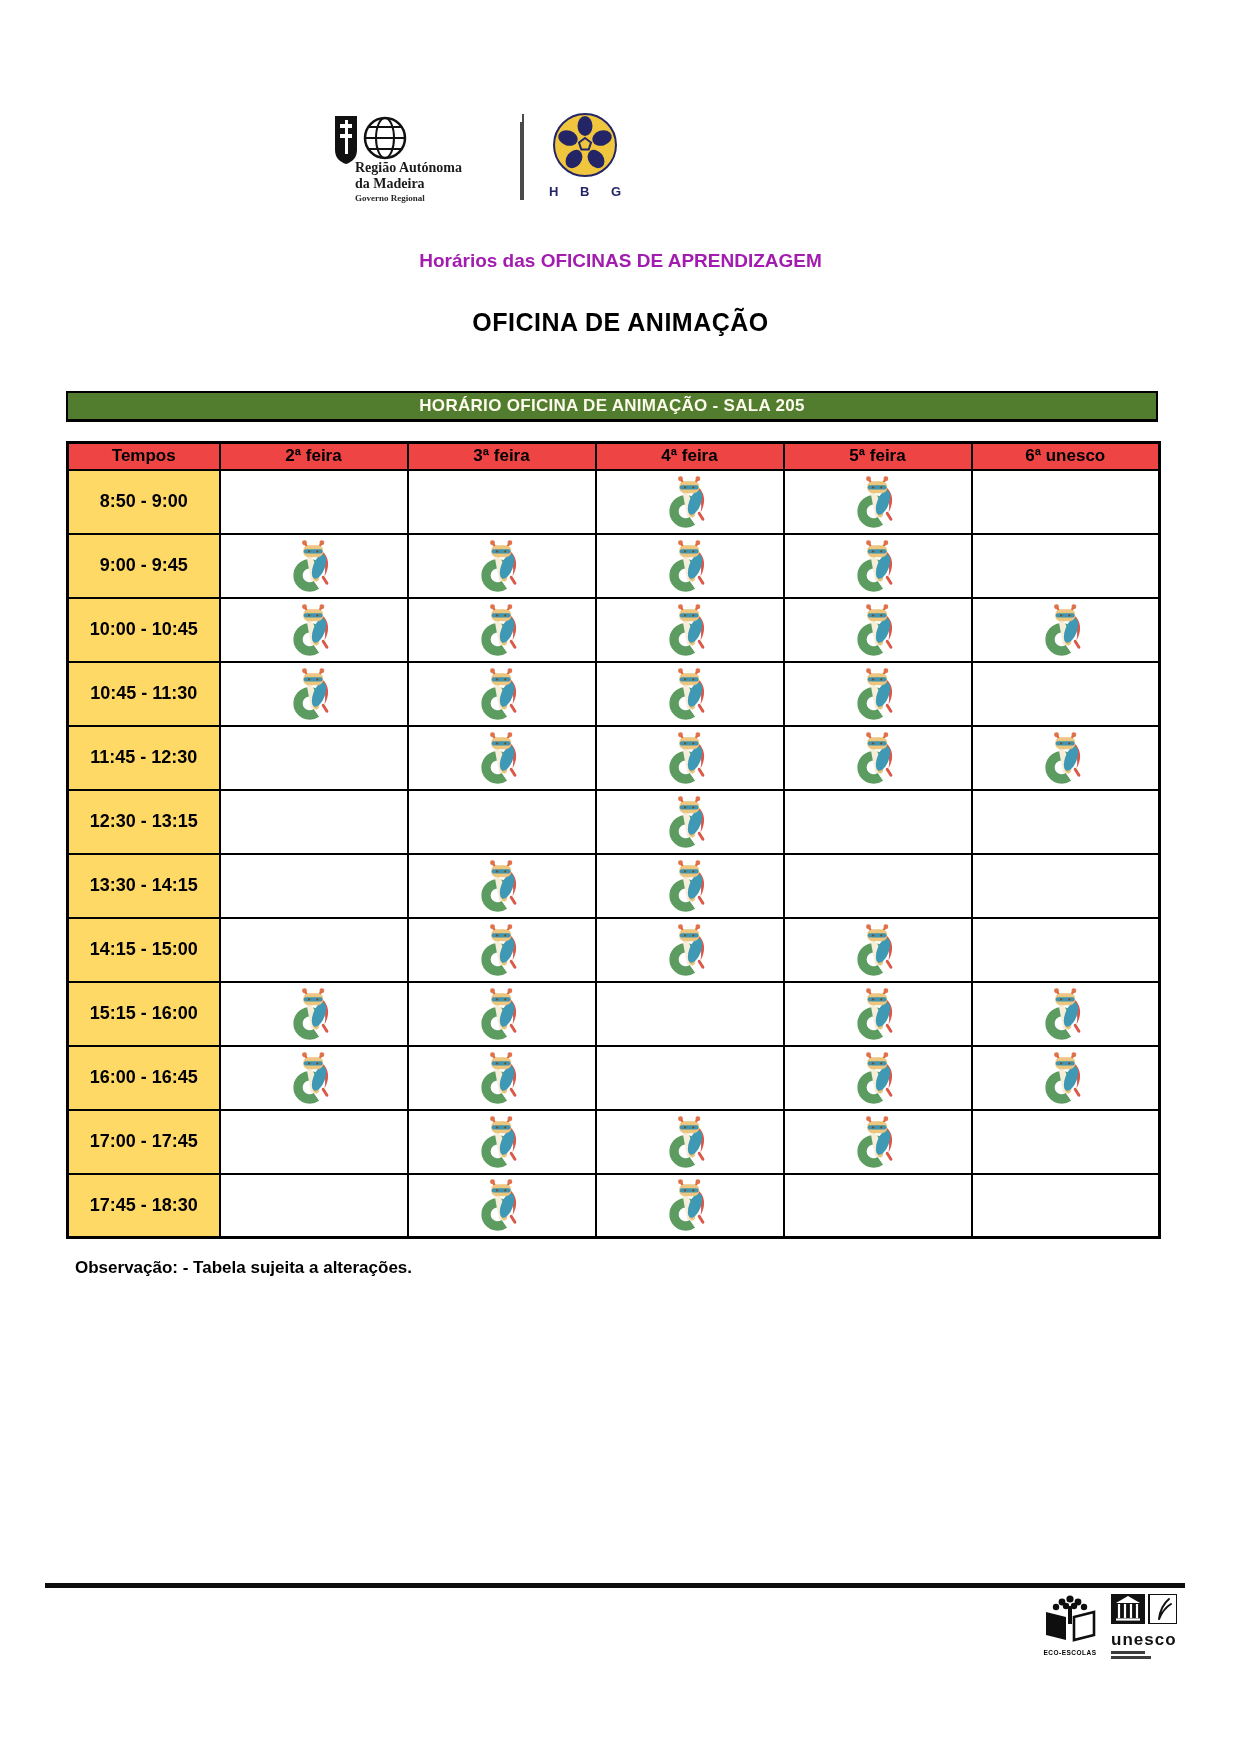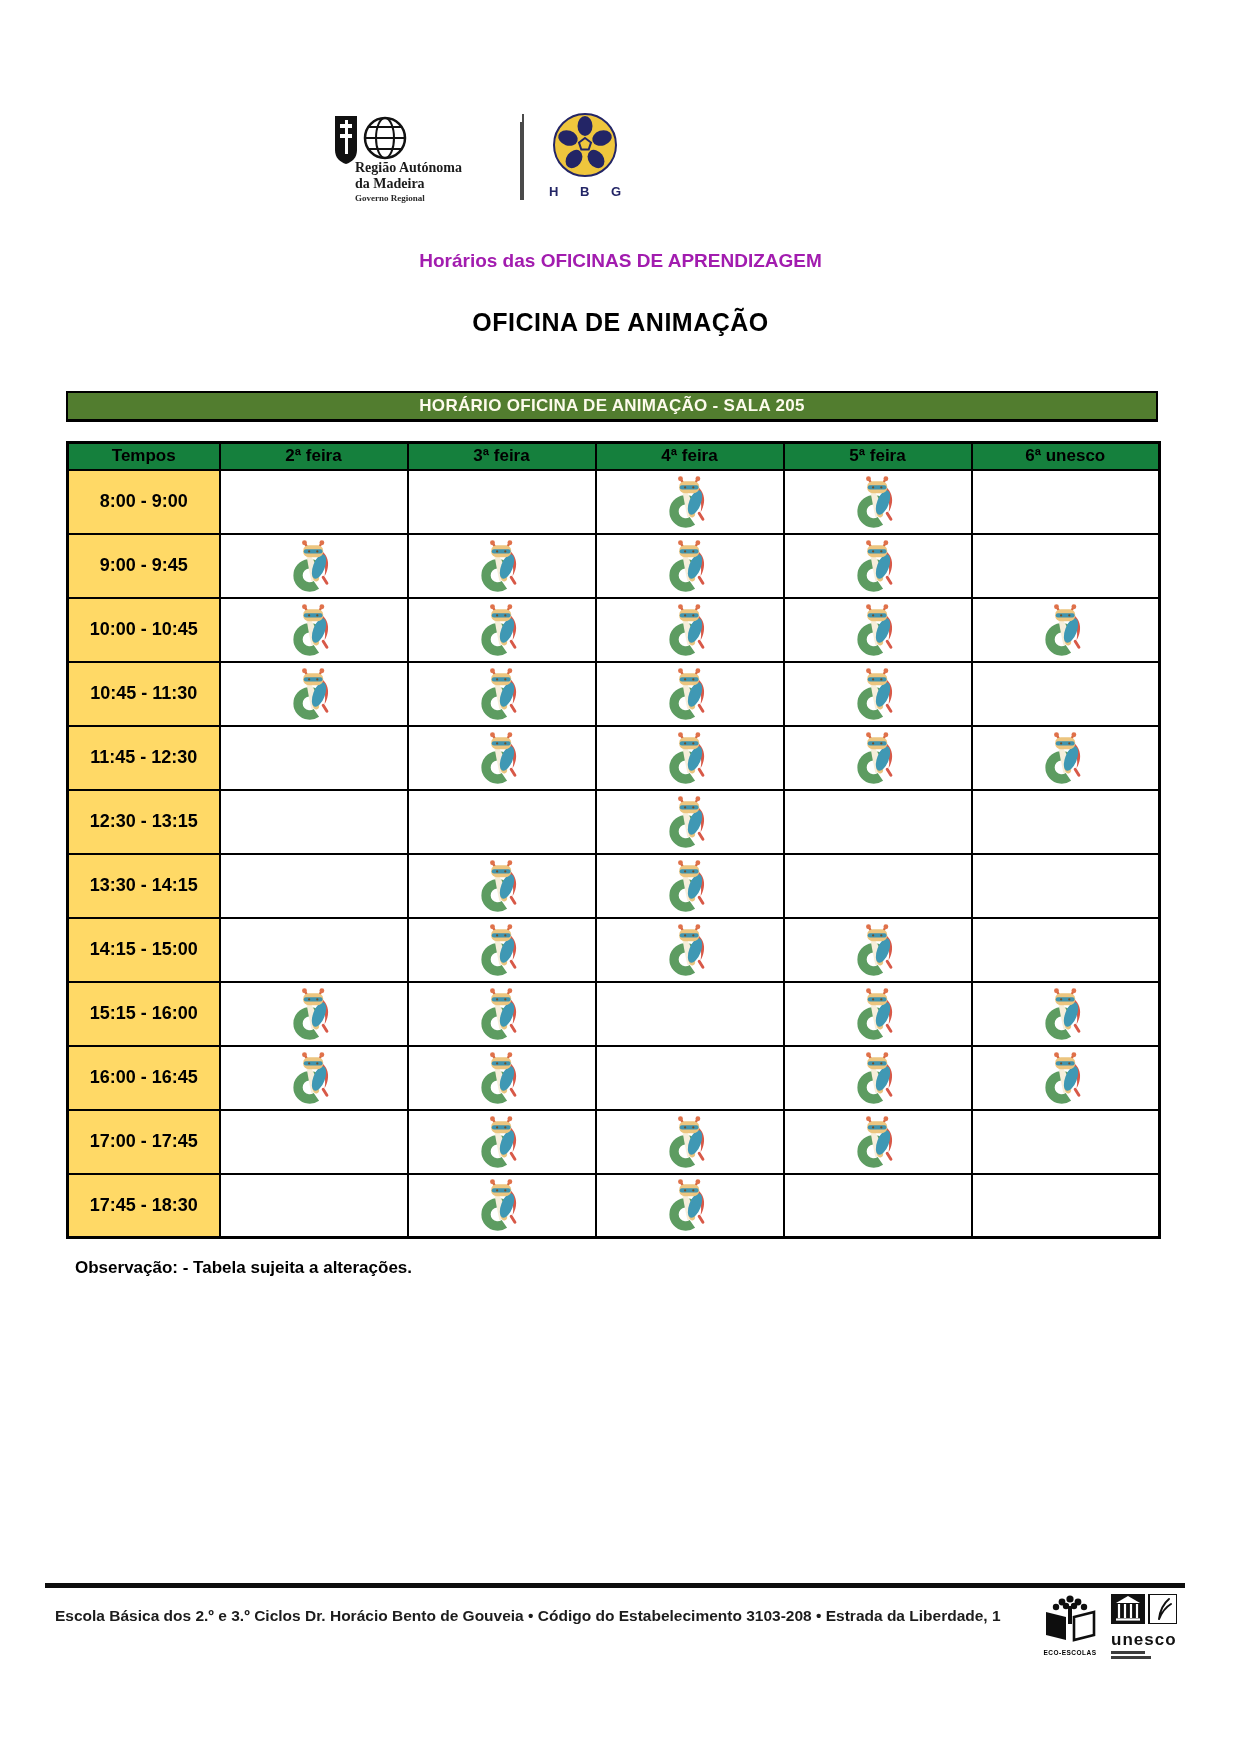--- a/index.html
+++ b/index.html
@@ -30,21 +30,21 @@
   .banner { position:absolute; top:391px; left:66px; width:1092px; height:31px;
             background:#527d2f; border:2px solid #000; border-bottom-width:3px;
             display:flex; align-items:center; justify-content:center;
             color:#fdfbec; font-size:17px; font-weight:bold; letter-spacing:0.3px; }
 
   
   .sched-wrap { position:absolute; top:441px; left:66px; }
   table.sched { border-collapse:collapse; table-layout:fixed; }
   table.sched th, table.sched td { border:2px solid #000; text-align:center; vertical-align:middle; }
   table.sched { border:3px solid #000; }
-  table.sched th { background:#15803d; height:27px; font-size:17px; font-weight:bold; color:#000; }
+  table.sched th { background:#ef4444; height:27px; font-size:17px; font-weight:bold; color:#000; }
   td.time-cell { background:#ffd966; font-size:18px; font-weight:bold; color:#000; width:152px; }
   td.day-cell  { background:#fff; width:188px; }
   table.sched tr.data-row { height:64px; }
   .snail { display:block; margin:2px auto 0 auto; height:54px; }
 
   
   .note { position:absolute; top:1258px; left:75px; font-size:17px; font-weight:bold; color:#000; }
 
   
   .footer-rule { position:absolute; top:1583px; left:45px; width:1140px; height:5px; background:#0d0d0d; }
@@ -118,21 +118,21 @@
             <th style="width: 152px;">Tempos</th>
             <th style="width: 188px;">2ª feira</th>
             <th style="width: 188px;">3ª feira</th>
             <th style="width: 188px;">4ª feira</th>
             <th style="width: 188px;">5ª feira</th>
             <th style="width: 188px;">6ª unesco</th>
           </tr>
       </thead>
       <tbody>
           <tr class="data-row">
-            <td class="time-cell">8:00 - 9:00</td>
+            <td class="time-cell">8:50 - 9:00</td>
             <td class="day-cell"></td>
             <td class="day-cell"></td>
             <td class="day-cell">
               <svg class="snail" viewBox="0 0 46 58" xmlns="http://www.w3.org/2000/svg">
 
     <path d="M27 9 C38.5 13 42.5 26 35 39 C37.5 26.5 33 16 23.5 11.5 Z" fill="#d85948"></path>
 
     <path d="M26.2 27.8 A12.5 12.5 0 1 0 26.2 48.2" stroke="#5d9c61" stroke-width="10" fill="none"></path>
 
     <path d="M19.5 16 C25 23 27.5 31 27 42 L21 44.5 C18.5 34 17 24 15.5 17 Z" fill="#f6eedb"></path>
@@ -1133,21 +1133,20 @@
             <td class="day-cell"></td>
           </tr>
         </tbody>
     </table>
   </div>
 
   <div class="note">Observação: - Tabela sujeita a alterações.</div>
 
   <div class="footer-rule"></div>
   <div class="footer-text">
-    <div>Escola Básica dos 2.º e 3.º Ciclos Dr. Horácio Bento de Gouveia  •  Código do Estabelecimento 3103-208  •  Estrada da Liberdade, 1</div>
   </div>
   <div class="footer-logos">
     <div class="eco-block">
       <svg width="56" height="50" viewBox="0 0 56 50">
         <g fill="#0e0e0e">
           <circle cx="20" cy="8" r="3.4"></circle>
             <circle cx="28" cy="5" r="3.6"></circle>
             <circle cx="36" cy="8" r="3.4"></circle>
           <circle cx="14" cy="13" r="3.2"></circle>
             <circle cx="42" cy="13" r="3.2"></circle>

